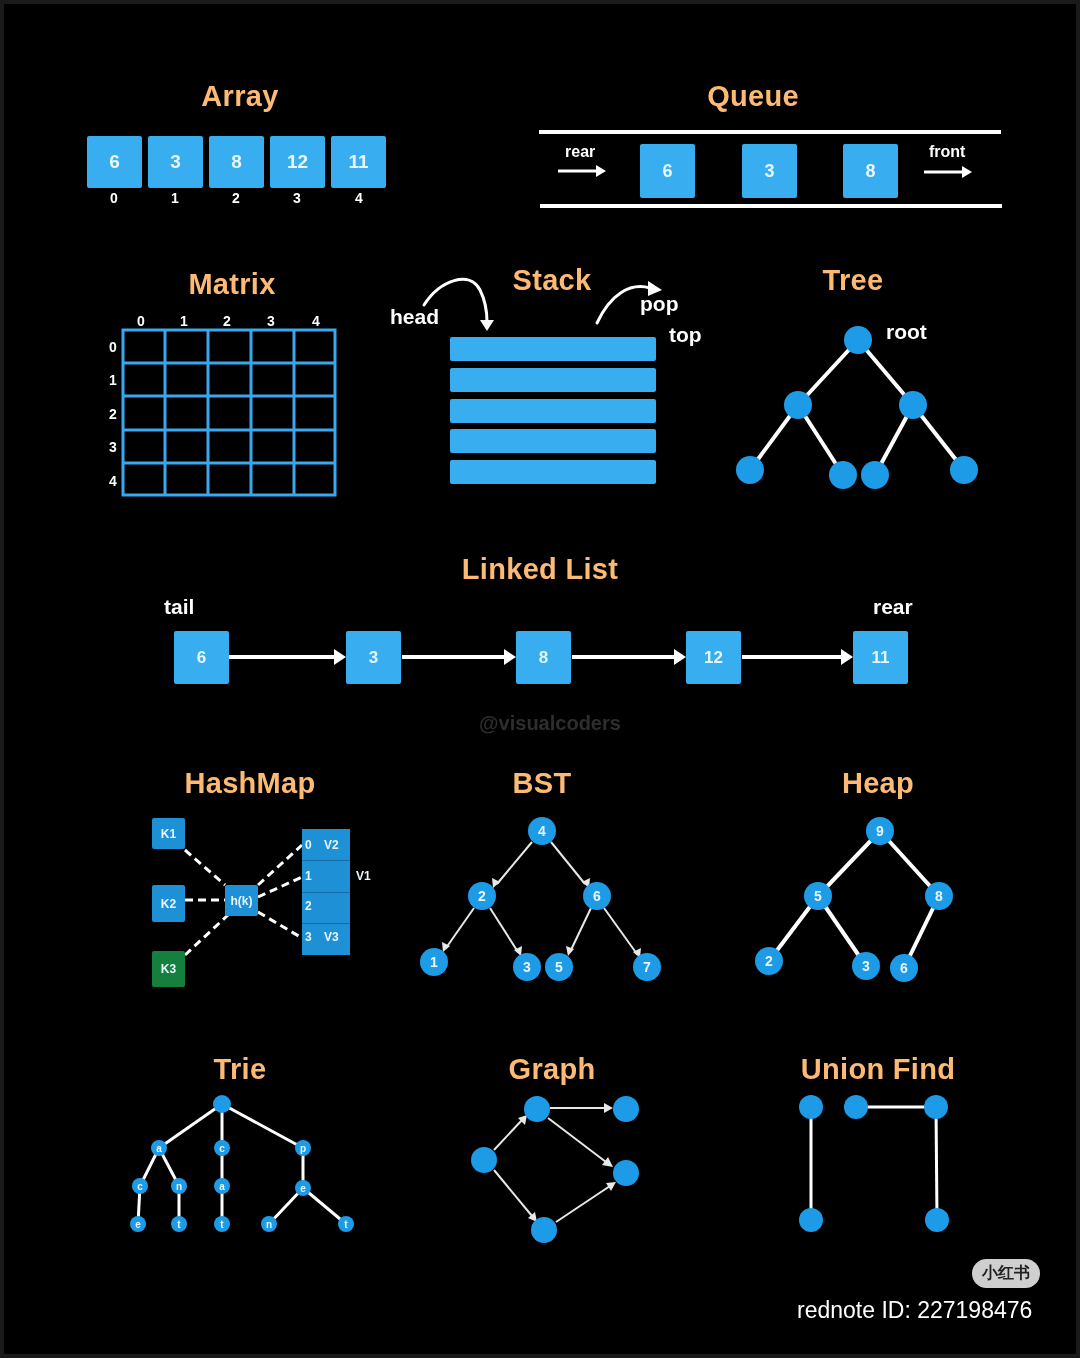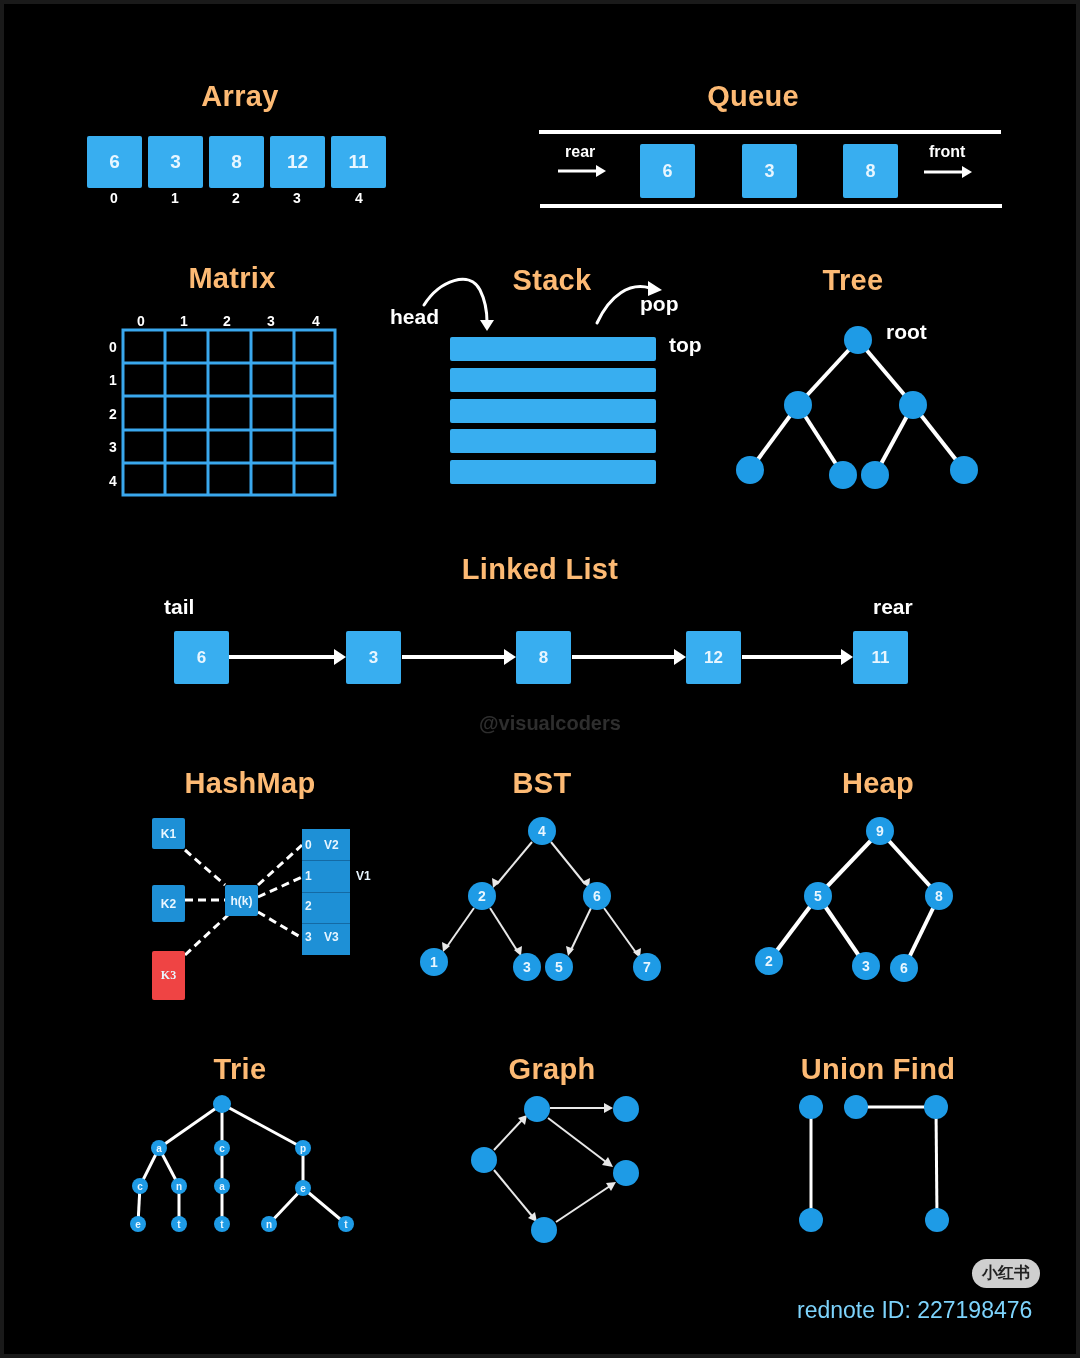--- a/index.html
+++ b/index.html
@@ -5,21 +5,21 @@
   html,body{margin:0;padding:0;background:#000;}
   body{width:1080px;height:1358px;position:relative;overflow:hidden;font-family:"Liberation Sans","DejaVu Sans",sans-serif;color:#fff;}
   .frame{position:absolute;inset:0;background:#000;border:4px solid #1a1a1a;box-sizing:border-box;}
   .title{position:absolute;font-weight:bold;font-size:29px;color:#fdba74;transform:translateX(-50%);white-space:nowrap;letter-spacing:0.3px;}
   .lbl{position:absolute;font-weight:bold;font-size:21px;color:#fff;white-space:nowrap;}
   .box{position:absolute;background:#38aef0;color:#e8f6ff;font-weight:bold;display:flex;align-items:center;justify-content:center;border-radius:2px;}
   .idx{position:absolute;font-size:14px;font-weight:bold;color:#fff;transform:translateX(-50%);}
   svg{position:absolute;left:0;top:0;}
   .watermark{position:absolute;left:550px;top:712px;transform:translateX(-50%);font-size:20px;font-weight:bold;color:#2e2e2e;}
   .badge{position:absolute;left:972px;top:1259px;width:68px;height:29px;border-radius:15px;background:#cfcfcf;color:#222;font-weight:bold;font-size:16px;display:flex;align-items:center;justify-content:center;}
-  .rednote{position:absolute;left:797px;top:1297px;font-size:23px;color:#7dd3fc;}
+  .rednote{position:absolute;left:797px;top:1297px;font-size:23px;color:#ffffff;}
 </style>
 </head>
 <body>
 
 <div class="frame"></div>
 
 <div class="title" style="left:240px;top:80px;">Array</div>
 <div>
   <div class="box" style="left:87px;top:136px;width:55px;height:52px;font-size:19px;">6</div>
   <div class="box" style="left:148px;top:136px;width:55px;height:52px;font-size:19px;">3</div>
@@ -45,21 +45,21 @@
   <svg width="1080" height="1358" style="pointer-events:none;">
     <g stroke="#fff" stroke-width="3" fill="#fff">
       <line x1="558" y1="171" x2="598" y2="171"></line>
       <polygon points="606,171 596,165 596,177" stroke="none"></polygon>
       <line x1="924" y1="172" x2="964" y2="172"></line>
       <polygon points="972,172 962,166 962,178" stroke="none"></polygon>
     </g>
   </svg>
 </div>
 
-<div class="title" style="left:232px;top:262px;">Matrix</div>
+<div class="title" style="left:232px;top:268px;">Matrix</div>
 <div>
   <div class="idx" style="left:141px;top:313px;">0</div>
   <div class="idx" style="left:184px;top:313px;">1</div>
   <div class="idx" style="left:227px;top:313px;">2</div>
   <div class="idx" style="left:271px;top:313px;">3</div>
   <div class="idx" style="left:316px;top:313px;">4</div>
   <div class="idx" style="left:113px;top:339px;">0</div>
   <div class="idx" style="left:113px;top:372px;">1</div>
   <div class="idx" style="left:113px;top:406px;">2</div>
   <div class="idx" style="left:113px;top:439px;">3</div>
@@ -76,21 +76,21 @@
       <line x1="123" y1="430" x2="335" y2="430"></line>
       <line x1="123" y1="463" x2="335" y2="463"></line>
     </g>
   </svg>
 </div>
 
 <div class="title" style="left:552px;top:264px;">Stack</div>
 <div>
   <div class="lbl" style="left:390px;top:305px;">head</div>
   <div class="lbl" style="left:640px;top:292px;">pop</div>
-  <div class="lbl" style="left:669px;top:333px;">top</div>
+  <div class="lbl" style="left:669px;top:323px;">top</div>
   <div class="box" style="left:450px;top:337px;width:206px;height:24px;"></div>
   <div class="box" style="left:450px;top:368px;width:206px;height:24px;"></div>
   <div class="box" style="left:450px;top:399px;width:206px;height:24px;"></div>
   <div class="box" style="left:450px;top:429px;width:206px;height:24px;"></div>
   <div class="box" style="left:450px;top:460px;width:206px;height:24px;"></div>
   <svg width="1080" height="1358" style="pointer-events:none;">
     <g stroke="#fff" stroke-width="3" fill="none" stroke-linecap="round">
       <path d="M424,305 C440,280 470,270 480,290 C486,302 487,312 487,322"></path>
       <path d="M597,323 C610,295 630,282 650,288"></path>
     </g>
@@ -154,21 +154,21 @@
     <line x1="185" y1="850" x2="225" y2="885"></line>
     <line x1="185" y1="900" x2="225" y2="900"></line>
     <line x1="185" y1="955" x2="228" y2="915"></line>
     <line x1="258" y1="885" x2="302" y2="845"></line>
     <line x1="258" y1="897" x2="302" y2="877"></line>
     <line x1="258" y1="912" x2="302" y2="938"></line>
   </g>
 </svg>
 <div class="box" style="left:152px;top:818px;width:33px;height:31px;font-size:12px;background:#1e90d6;">K1</div>
 <div class="box" style="left:152px;top:885px;width:33px;height:37px;font-size:12px;background:#1e90d6;">K2</div>
-<div class="box" style="left:152px;top:951px;width:33px;height:49px;font-size:12px;background:#ef4444;font-family:Liberation Serif, serif;">K3</div>
+<div class="box" style="left:152px;top:951px;width:33px;height:36px;font-size:12px;background:#15803d;">K3</div>
 <div class="box" style="left:225px;top:885px;width:33px;height:31px;font-size:12px;background:#1e90d6;">h(k)</div>
 <div style="position:absolute;left:302px;top:829px;width:48px;height:126px;background:#1e90d6;">
   <div style="position:absolute;left:0;top:0;width:48px;height:31px;border-bottom:1px solid #146aa4;font-size:12px;font-weight:bold;color:#e8f6ff;">
     <span style="position:absolute;left:3px;top:9px;">0</span>
       <span style="position:absolute;left:22px;top:9px;">V2</span>
   </div>
   <div style="position:absolute;left:0;top:32px;width:48px;height:31px;border-bottom:1px solid #146aa4;font-size:12px;font-weight:bold;color:#e8f6ff;">
     <span style="position:absolute;left:3px;top:8px;">1</span>
       <span style="position:absolute;left:22px;top:8px;margin-left:32px;">V1</span>
   </div>

